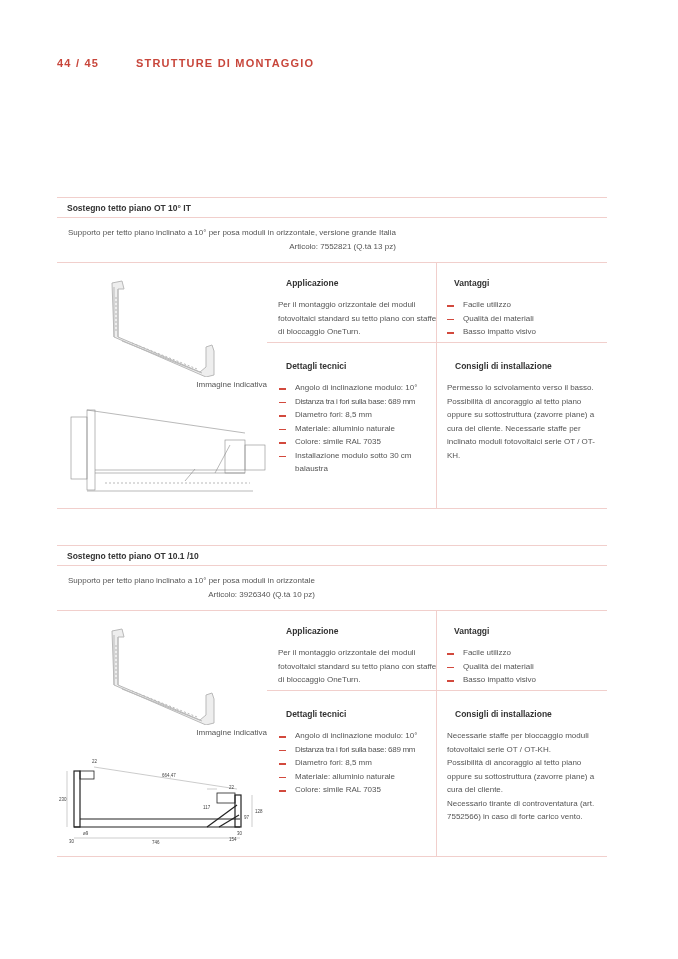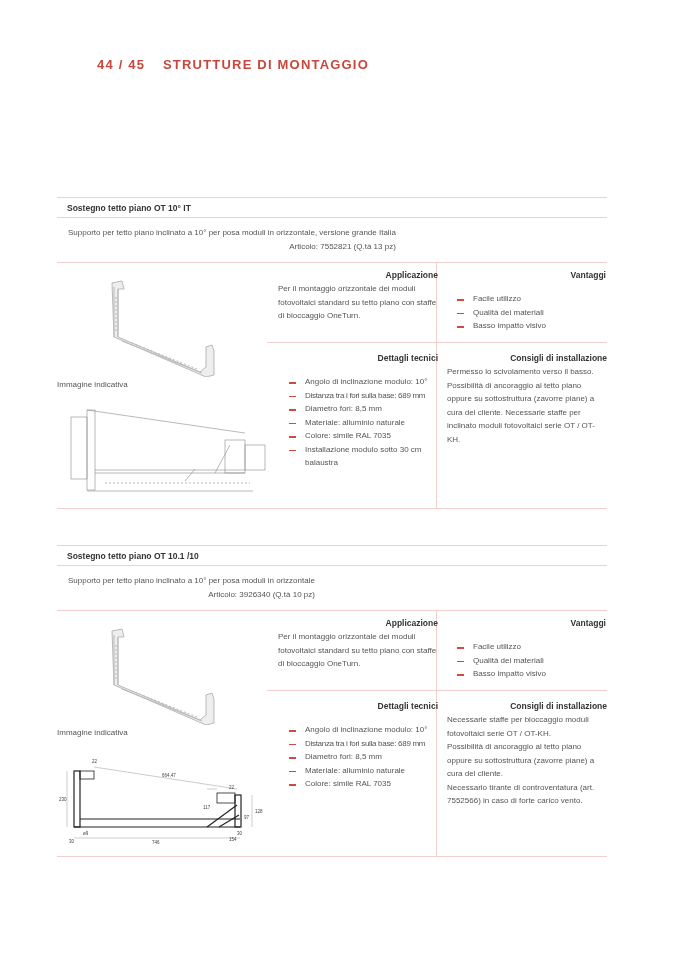--- a/index.html
+++ b/index.html
@@ -1,33 +1,33 @@
 <!DOCTYPE html>
 <html><head>
 <meta charset="utf-8">
 <style>
   html, body { margin:0; padding:0; background:#ffffff; }
   body { width:678px; height:959px; position:relative; overflow:hidden;
          font-family:"Liberation Sans", sans-serif; color:#555555; }
   .header { position:absolute; top:57px; left:0; width:556px; height:14px;
-            font-size:13px; letter-spacing:1.2px; color:#c8463b; font-weight:bold;margin-left:40px; }
+            font-size:11px; letter-spacing:1.2px; color:#c8463b; font-weight:bold; }
   .header .pg { position:absolute; left:57px; top:0; }
-  .header .sec { position:absolute; left:123px; top:0;text-align:center; }
+  .header .sec { position:absolute; left:136px; top:0;text-align:center; }
 
   .product { position:absolute; left:57px; width:550px; }
   .hline { position:absolute; left:0; width:550px; height:1px; background:#f1cfcc; }
   .vline { position:absolute; width:1px; background:#f1cfcc; }
   .ptitle { position:absolute; left:10px; font-size:8.5px; font-weight:bold; color:#333333; }
   .pdesc { position:absolute; left:11px; font-size:8px; line-height:14px; color:#555555;text-align:right; }
 
-  .imgcap { position:absolute; font-size:8px; color:#555555; width:210px; text-align:left; }
+  .imgcap { position:absolute; font-size:8px; color:#555555; width:210px; text-align:right; }
   .col { position:absolute; font-size:8px; line-height:13.5px; color:#555555; }
-  .col h4 { margin:0; font-size:8.5px; font-weight:bold; color:#333333; text-align:right; line-height:13px; }
+  .col h4 { margin:8px; font-size:8.5px; font-weight:bold; color:#333333; text-align:left; line-height:13px; }
   .col p { margin:0; }
-  .col ul { list-style:none; margin:10px; padding:0; }
+  .col ul { list-style:none; margin:0; padding:0; }
   .col li { position:relative; padding-left:17px; }
   .col li .dash { position:absolute; left:1px; top:7px; width:7px; height:1.5px; background:#d2493d; }
 
   .bracket { position:absolute; }
   .drawing { position:absolute; }
 </style>
 </head>
 <body>
 
 <div class="header">

